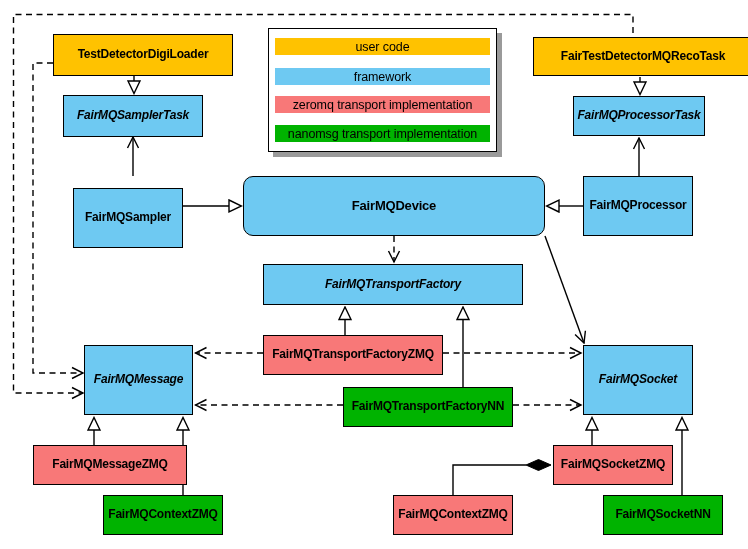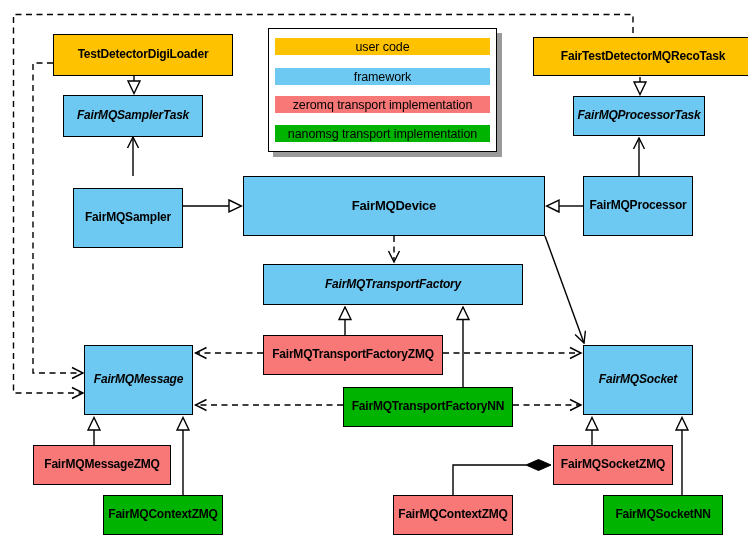--- a/index.html
+++ b/index.html
@@ -87,21 +87,21 @@
 
   <div class="node" style="left: 53px; top: 34px; width: 180px; height: 42px; background-color: rgb(255, 194, 0);">
     <span>TestDetectorDigiLoader</span>
   </div>
   <div class="node abstract" style="left: 63px; top: 95px; width: 140px; height: 42px; background-color: rgb(110, 201, 242);">
     <span>FairMQSamplerTask</span>
   </div>
   <div class="node" style="left: 73px; top: 188px; width: 110px; height: 60px; background-color: rgb(110, 201, 242);">
     <span>FairMQSampler</span>
   </div>
-  <div class="node big" style="left: 243px; top: 176px; width: 302px; height: 60px; background-color: rgb(110, 201, 242);">
+  <div class="node big" style="left: 243px; top: 176px; width: 302px; height: 60px; background-color: rgb(110, 201, 242); border-radius: 10px;">
     <span>FairMQDevice</span>
   </div>
   <div class="node" style="left: 533px; top: 37px; width: 220px; height: 39px; background-color: rgb(255, 194, 0);">
     <span>FairTestDetectorMQRecoTask</span>
   </div>
   <div class="node abstract" style="left: 573px; top: 96px; width: 132px; height: 40px; background-color: rgb(110, 201, 242);">
     <span>FairMQProcessorTask</span>
   </div>
   <div class="node" style="left: 583px; top: 176px; width: 110px; height: 60px; background-color: rgb(110, 201, 242);">
     <span>FairMQProcessor</span>
@@ -114,21 +114,21 @@
   </div>
   <div class="node" style="left: 343px; top: 387px; width: 170px; height: 40px; background-color: rgb(0, 179, 0);">
     <span>FairMQTransportFactoryNN</span>
   </div>
   <div class="node abstract" style="left: 84px; top: 345px; width: 109px; height: 70px; background-color: rgb(110, 201, 242);">
     <span>FairMQMessage</span>
   </div>
   <div class="node abstract" style="left: 583px; top: 345px; width: 110px; height: 70px; background-color: rgb(110, 201, 242);">
     <span>FairMQSocket</span>
   </div>
-  <div class="node" style="left: 33px; top: 445px; width: 138px; height: 40px; background-color: rgb(248, 120, 120);">
+  <div class="node" style="left: 33px; top: 445px; width: 154px; height: 40px; background-color: rgb(248, 120, 120);">
     <span>FairMQMessageZMQ</span>
   </div>
   <div class="node" style="left: 103px; top: 495px; width: 120px; height: 40px; background-color: rgb(0, 179, 0);">
     <span>FairMQContextZMQ</span>
   </div>
   <div class="node" style="left: 553px; top: 445px; width: 120px; height: 40px; background-color: rgb(248, 120, 120);">
     <span>FairMQSocketZMQ</span>
   </div>
   <div class="node" style="left: 603px; top: 495px; width: 120px; height: 40px; background-color: rgb(0, 179, 0);">
     <span>FairMQSocketNN</span>

